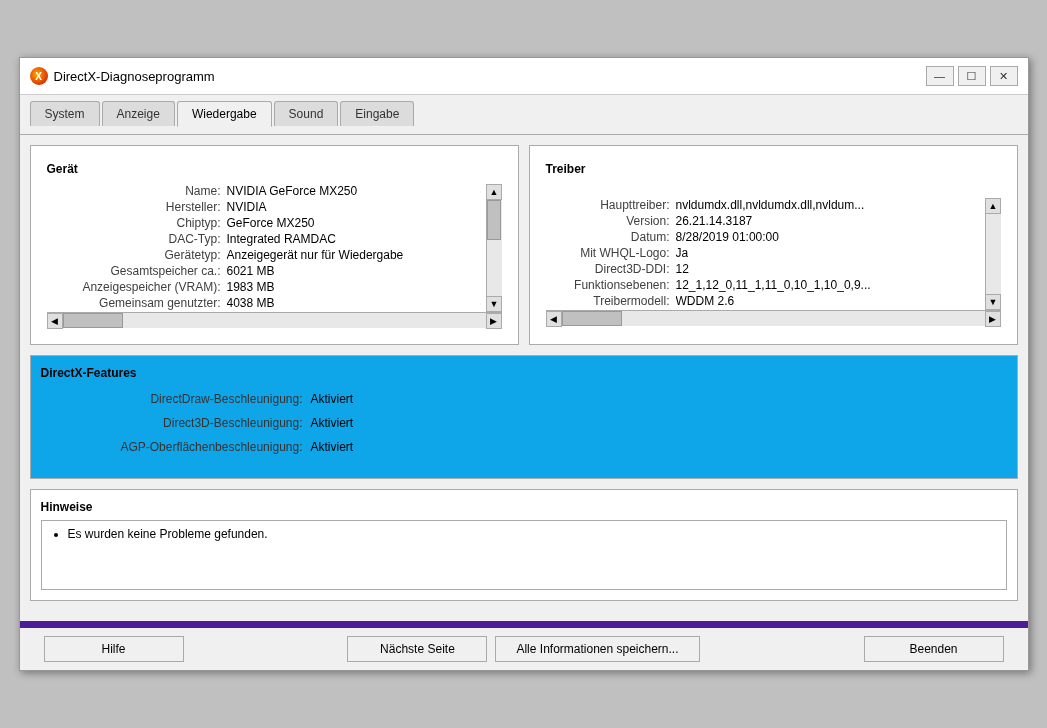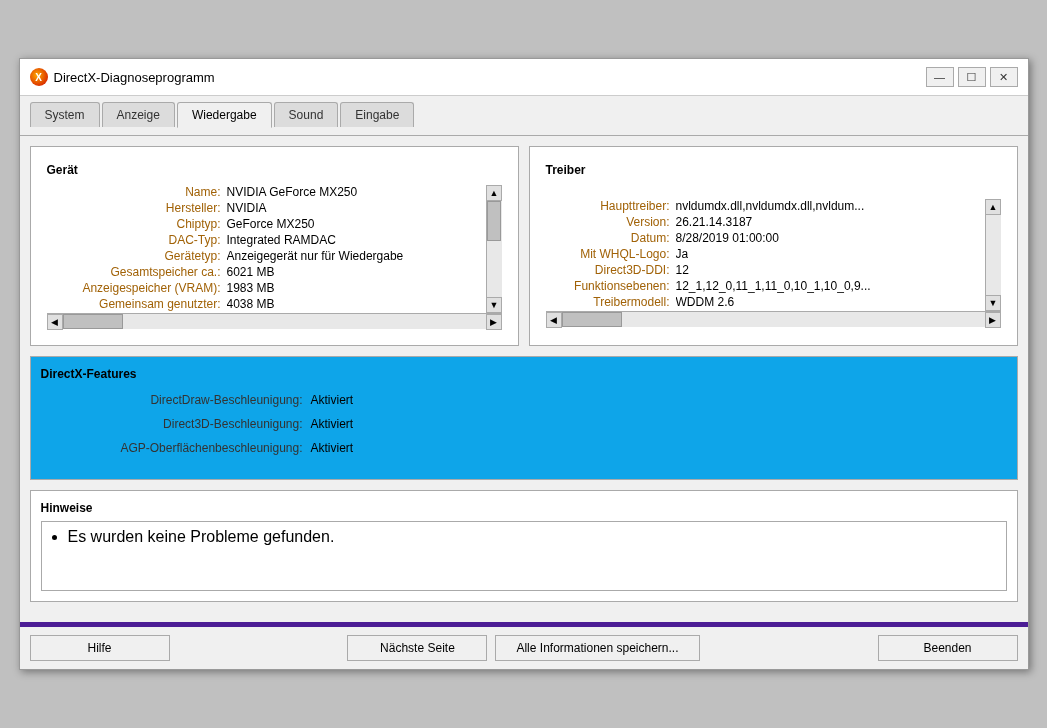--- a/index.html
+++ b/index.html
@@ -127,21 +127,21 @@
     .info-table {
       width: 100%;
     }
     .info-row {
       display: flex;
       margin-bottom: 2px;
     }
     .info-label {
       text-align: right;
       min-width: 180px;
-      color: #a16207;
+      color: #404040;
       padding-right: 6px;
       white-space: nowrap;
     }
     .info-value {
       color: #000;
       white-space: nowrap;
       overflow: hidden;
       text-overflow: ellipsis;
     }
 
@@ -213,31 +213,31 @@
     .notes-title {
       font-size: 12px;
       font-weight: bold;
       margin-bottom: 6px;
     }
     .notes-box {
       border: 1px solid #aaa;
       background: #fff;
       min-height: 70px;
       padding: 6px 10px;
-      font-size: 16px;
+      font-size: 12px;
     }
     .notes-box ul {
       list-style: disc;
       padding-left: 16px;
     }
 
     .footer {
       background: #f0f0f0;
-      border-top: 5px solid #4c1d95;
-      padding: 8px 10px;
+      border-top: 7px solid #4c1d95;
+      padding: 8px 24px;
       display: flex;
       justify-content: space-between;
     }
     .footer-btn {
       padding: 5px 20px;
       background: #f0f0f0;
       border: 1px solid #aaa;
       cursor: pointer;
       font-size: 12px;
       min-width: 140px;

